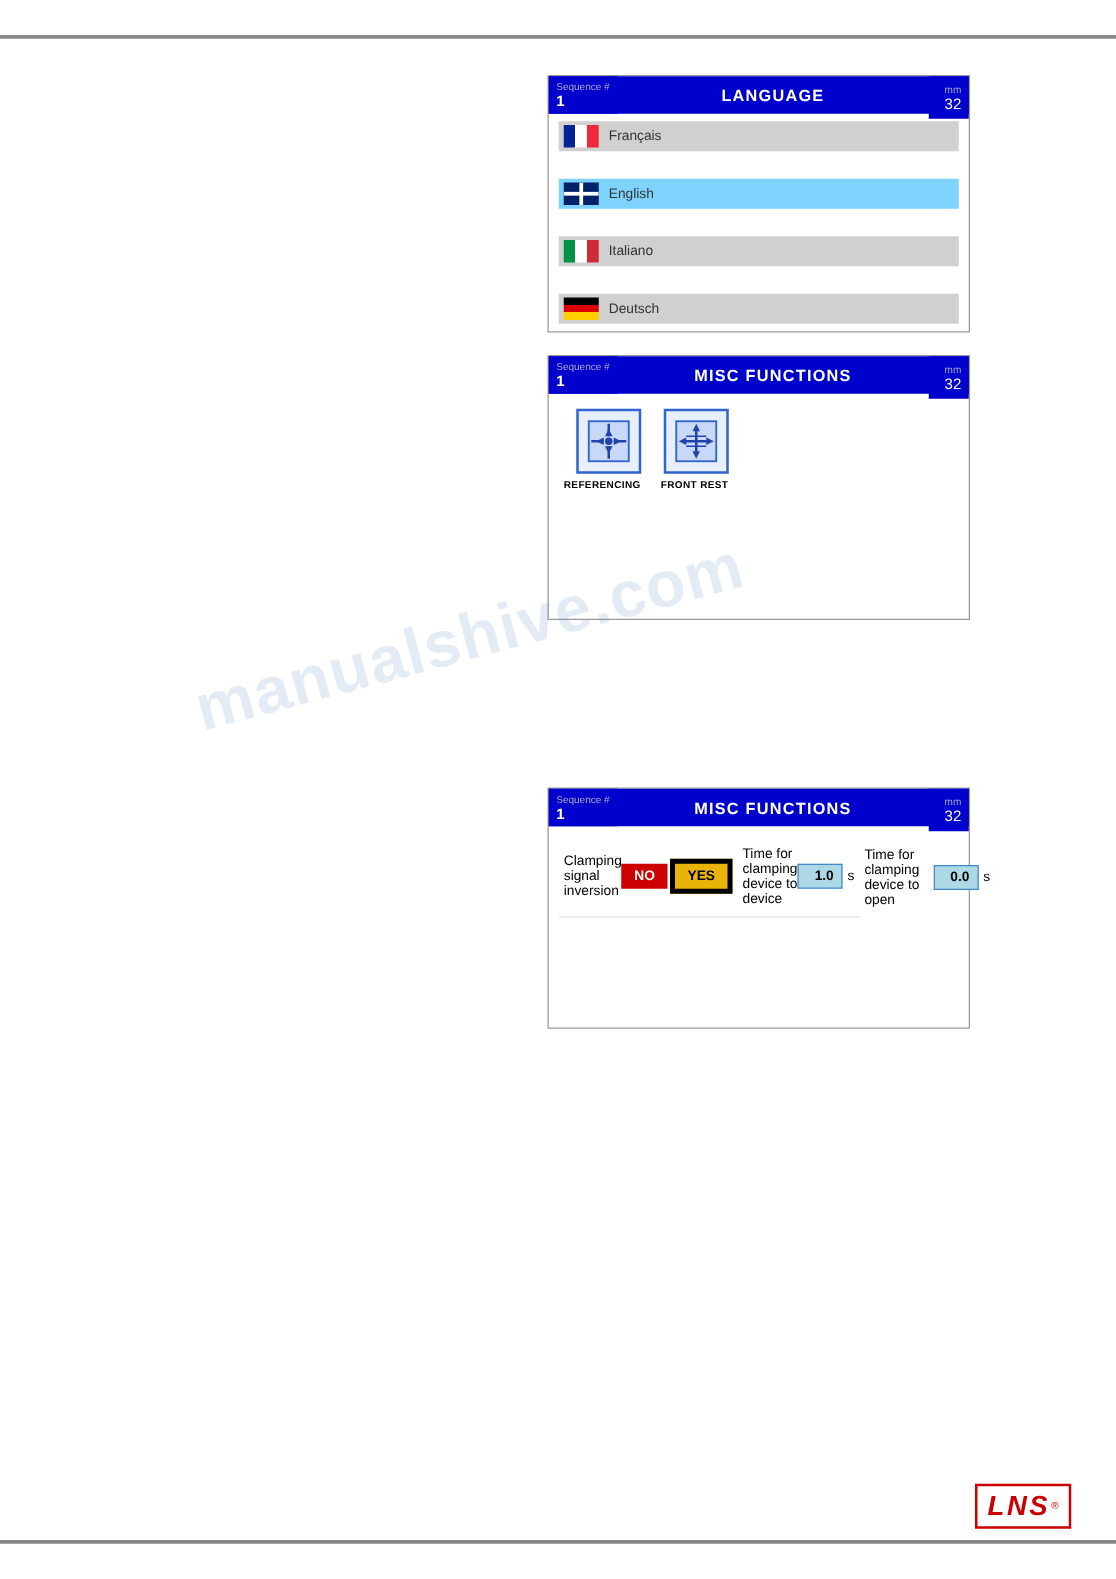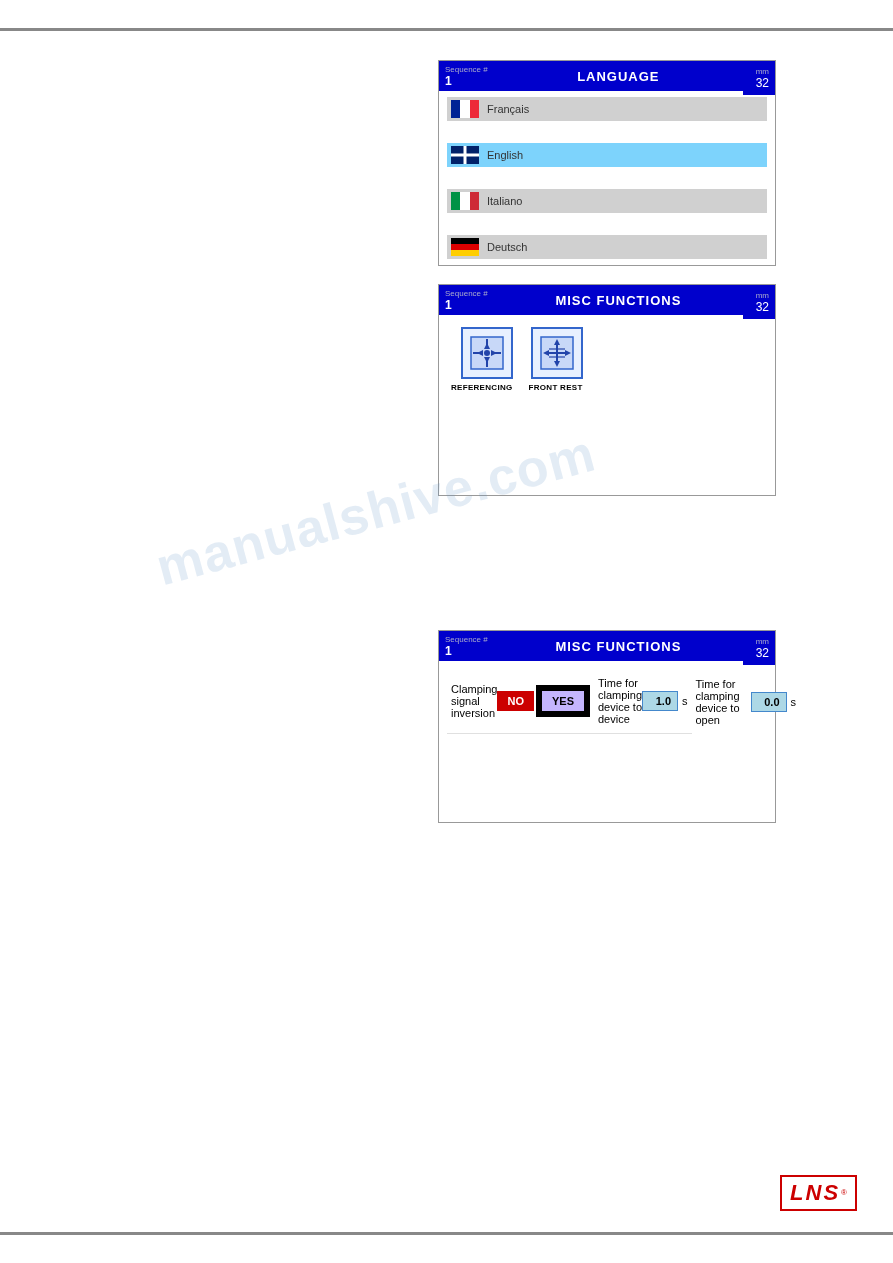--- a/index.html
+++ b/index.html
@@ -265,23 +265,23 @@
       background: #cc0000;
       color: #fff;
       border: none;
       padding: 4px 10px;
       font-size: 11px;
       font-weight: bold;
       cursor: pointer;
       min-width: 32px;
     }
     .btn-yes {
-      background: #c4b5fd;
+      background: #eab308;
       color: #000;
-      border: 6px solid #000000;
+      border: 4px solid #000000;
       padding: 4px 10px;
       font-size: 11px;
       font-weight: bold;
       cursor: pointer;
       min-width: 32px;
     }
     .value-box {
       background: #add8e6;
       border: 1px solid #4488cc;
       padding: 3px 6px;
@@ -293,21 +293,21 @@
     }
     .unit-label {
       font-size: 11px;
       color: #000;
       margin-left: 2px;
     }
 
     
     .lns-logo {
       position: absolute;
-      bottom: 52px;
+      bottom: 40px;
       right: 36px;
       display: flex;
       align-items: center;
       text-align: center;
     }
     .lns-text {
       font-size: 22px;
       font-weight: 900;
       color: #cc0000;
       font-style: italic;

